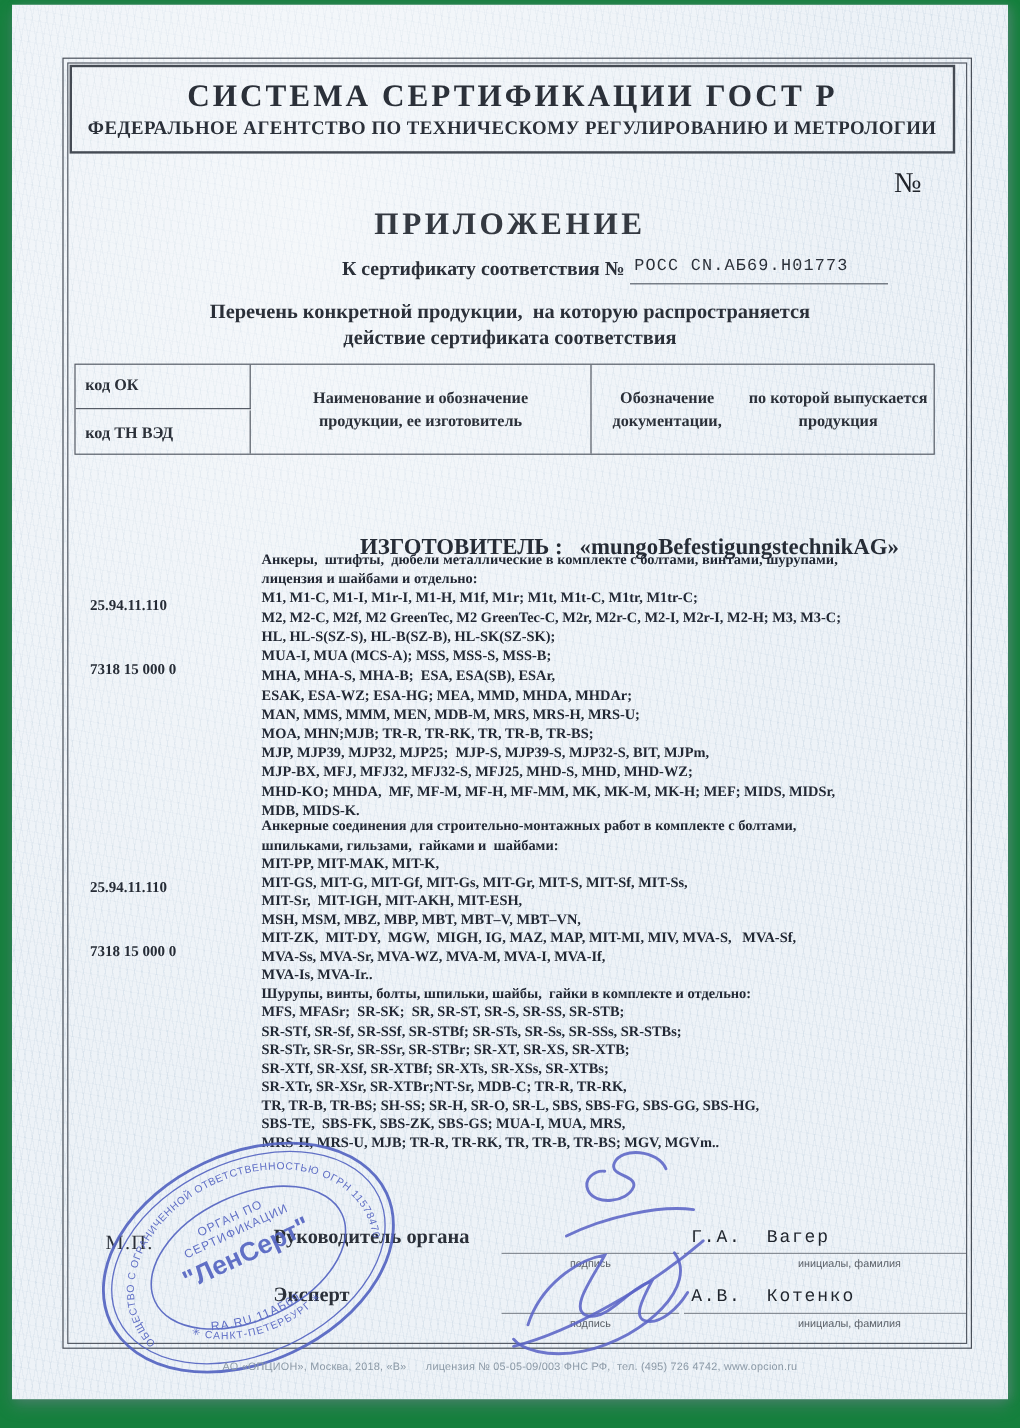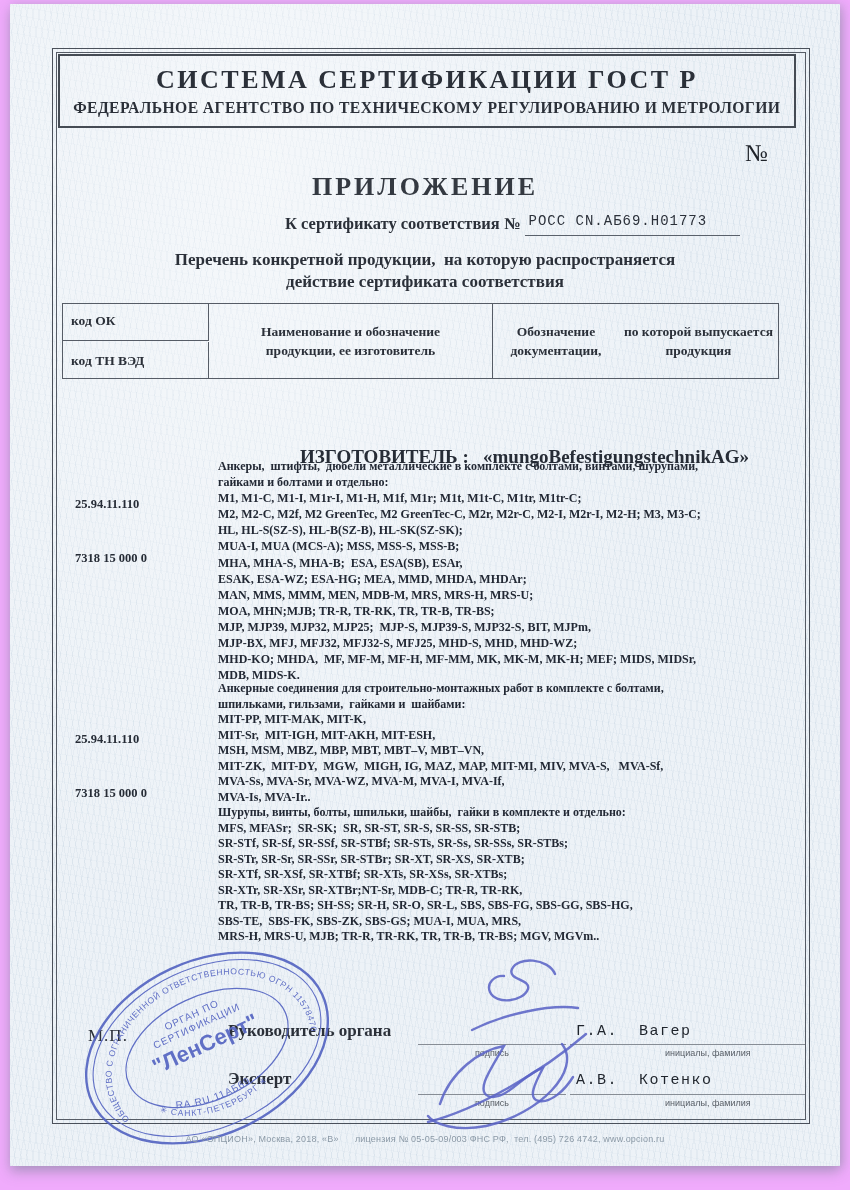--- a/index.html
+++ b/index.html
@@ -1,17 +1,17 @@
 <!DOCTYPE html>
 <html><head>
 <meta charset="utf-8">
 <style>
   html,body{margin:0;padding:0;}
   body{width:850px;height:1190px;position:relative;background:#fbfcfd;font-family:"Liberation Serif",serif;overflow:hidden;}
-  .scan{position:absolute;inset:0;background:#f0abfc;}
+  .scan{position:absolute;inset:0;background:#15803d;}
   .page{
     position:absolute;left:10px;top:4px;width:830px;height:1162px;
     background:
       radial-gradient(ellipse at 30% 15%, rgba(255,255,255,.45), transparent 55%),
       repeating-linear-gradient(100deg, rgba(140,170,195,.10) 0 1px, transparent 1px 6px),
       repeating-linear-gradient(80deg, rgba(140,170,195,.10) 0 1px, transparent 1px 6px),
       repeating-linear-gradient(10deg, rgba(140,170,195,.05) 0 1px, transparent 1px 9px),
       #edf2f7;
     box-shadow:0 6px 12px rgba(110,125,140,.45), 3px 0 8px rgba(140,152,165,.30);
   }
@@ -113,21 +113,21 @@
     <div class="manufacturer">
       <div>ИЗГОТОВИТЕЛЬ :   «mungoBefestigungstechnikAG»</div>
     </div>
 
     <div class="codes codes1">
       <div>25.94.11.110</div>
       <div>7318 15 000 0</div>
     </div>
     <div class="plist plist1">
         <div class="pline">Анкеры,  штифты,  дюбели металлические в комплекте с болтами, винтами, шурупами,</div>
-        <div class="pline">гайками и болтами и отдельно:</div>
+        <div class="pline">лицензия и шайбами и отдельно:</div>
         <div class="pline">M1, M1-C, M1-I, M1r-I, M1-H, M1f, M1r; M1t, M1t-C, M1tr, M1tr-C;</div>
         <div class="pline">M2, M2-C, M2f, M2 GreenTec, M2 GreenTec-C, M2r, M2r-C, M2-I, M2r-I, M2-H; M3, M3-C;</div>
         <div class="pline">HL, HL-S(SZ-S), HL-B(SZ-B), HL-SK(SZ-SK);</div>
         <div class="pline">MUA-I, MUA (MCS-A); MSS, MSS-S, MSS-B;</div>
         <div class="pline">MHA, MHA-S, MHA-B;  ESA, ESA(SB), ESAr,</div>
         <div class="pline">ESAK, ESA-WZ; ESA-HG; MEA, MMD, MHDA, MHDAr;</div>
         <div class="pline">MAN, MMS, MMM, MEN, MDB-M, MRS, MRS-H, MRS-U;</div>
         <div class="pline">MOA, MHN;MJB; TR-R, TR-RK, TR, TR-B, TR-BS;</div>
         <div class="pline">MJP, MJP39, MJP32, MJP25;  MJP-S, MJP39-S, MJP32-S, BIT, MJPm,</div>
         <div class="pline">MJP-BX, MFJ, MFJ32, MFJ32-S, MFJ25, MHD-S, MHD, MHD-WZ;</div>
@@ -136,20 +136,21 @@
       </div>
 
     <div class="codes codes2">
       <div>25.94.11.110</div>
       <div>7318 15 000 0</div>
     </div>
     <div class="plist plist2">
         <div class="pline">Анкерные соединения для строительно-монтажных работ в комплекте с болтами,</div>
         <div class="pline">шпильками, гильзами,  гайками и  шайбами:</div>
         <div class="pline">MIT-PP, MIT-MAK, MIT-K,</div>
+        <div class="pline">MIT-GS, MIT-G, MIT-Gf, MIT-Gs, MIT-Gr, MIT-S, MIT-Sf, MIT-Ss,</div>
         <div class="pline">MIT-Sr,  MIT-IGH, MIT-AKH, MIT-ESH,</div>
         <div class="pline">MSH, MSM, MBZ, MBP, MBT, MBT–V, MBT–VN,</div>
         <div class="pline">MIT-ZK,  MIT-DY,  MGW,  MIGH, IG, MAZ, MAP, MIT-MI, MIV, MVA-S,   MVA-Sf,</div>
         <div class="pline">MVA-Ss, MVA-Sr, MVA-WZ, MVA-M, MVA-I, MVA-If,</div>
         <div class="pline">MVA-Is, MVA-Ir..</div>
         <div class="pline">Шурупы, винты, болты, шпильки, шайбы,  гайки в комплекте и отдельно:</div>
         <div class="pline">MFS, MFASr;  SR-SK;  SR, SR-ST, SR-S, SR-SS, SR-STB;</div>
         <div class="pline">SR-STf, SR-Sf, SR-SSf, SR-STBf; SR-STs, SR-Ss, SR-SSs, SR-STBs;</div>
         <div class="pline">SR-STr, SR-Sr, SR-SSr, SR-STBr; SR-XT, SR-XS, SR-XTB;</div>
         <div class="pline">SR-XTf, SR-XSf, SR-XTBf; SR-XTs, SR-XSs, SR-XTBs;</div>

